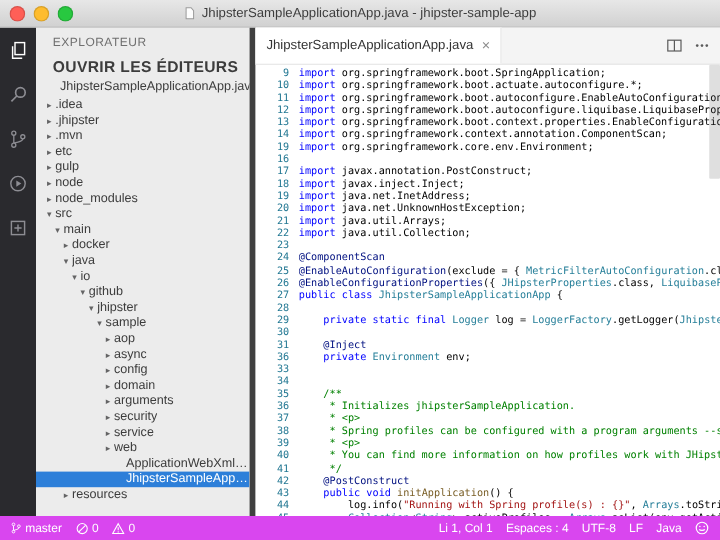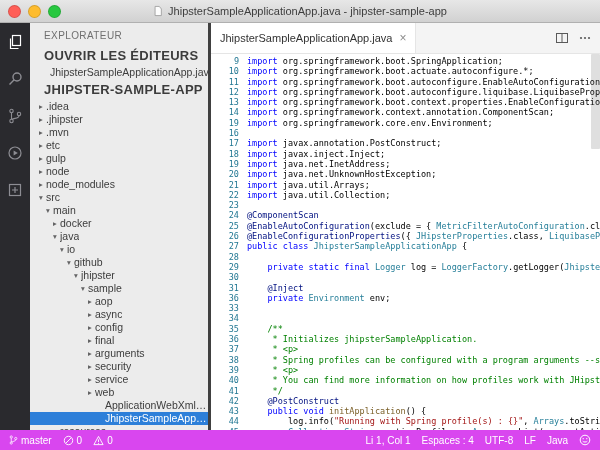--- a/index.html
+++ b/index.html
@@ -16,21 +16,21 @@
 
   .main{flex:1;display:flex;min-height:0;}
 
   
   .activitybar{width:30px;flex:none;background:#2a2a2e;display:flex;flex-direction:column;align-items:center;padding-top:8px;gap:15px;}
   .ab-item{width:22px;height:22px;display:flex;align-items:center;justify-content:center;color:#8d8d93;cursor:pointer;}
   .ab-item.active{color:#ffffff;}
   .ab-icon{display:inline-flex;}
 
   
-  .sidebar{width:178px;flex:none;background:#ececec;display:flex;flex-direction:column;overflow:hidden;border-right:3px solid #404040;color:#3c3c3c;}
+  .sidebar{width:178px;flex:none;background:#ececec;display:flex;flex-direction:column;overflow:hidden;border-right:5px solid #404040;color:#3c3c3c;}
   .sidebar-title{padding:7px 0 5px 14px;font-size:10px;color:#6f6f6f;letter-spacing:.4px;}
   .section-header{font-size:13px;font-weight:bold;color:#3c3c3c;padding:2px 0 2px 14px;letter-spacing:.3px;}
   .oe-item{padding:1px 0 2px 20px;font-size:10.5px;display:flex;gap:5px;align-items:baseline;white-space:nowrap;overflow:hidden;cursor:pointer;}
   .oe-detail{color:#8f8f8f;font-size:9px;overflow:hidden;text-overflow:ellipsis;}
   .tree{flex:1;overflow:hidden;margin-top:1px;}
   .tree-row{height:13px;line-height:13px;display:flex;align-items:center;font-size:10.5px;white-space:nowrap;overflow:hidden;cursor:pointer;}
   .twisty{width:10px;flex:none;font-size:7.5px;color:#646465;text-align:center;}
   .tree-label{overflow:hidden;text-overflow:ellipsis;}
   .tree-row.selected{background:#2d7fd9;color:#ffffff;}
   .tree-row.selected .twisty{color:#ffffff;}
@@ -130,21 +130,20 @@
 
     <div class="sidebar">
       <div class="sidebar-title">EXPLORATEUR</div>
       <div class="section-header">OUVRIR LES ÉDITEURS</div>
       <div id="open-editors">
           <div class="oe-item">
             <span class="oe-label">JhipsterSampleApplicationApp.java</span>
             <span class="oe-detail">src/m...</span>
           </div>
         </div>
-      <div class="section-header">JHIPSTER-SAMPLE-APP</div>
       <div class="tree" id="tree">
           <div class="tree-row" style="padding-left: 6px;">
             <span class="twisty">▸</span>
             <span class="tree-label">.idea</span>
           </div>
           <div class="tree-row" style="padding-left: 6px;">
             <span class="twisty">▸</span>
             <span class="tree-label">.jhipster</span>
           </div>
           <div class="tree-row" style="padding-left: 6px;">
@@ -206,21 +205,21 @@
           <div class="tree-row" style="padding-left: 55px;">
             <span class="twisty">▸</span>
             <span class="tree-label">async</span>
           </div>
           <div class="tree-row" style="padding-left: 55px;">
             <span class="twisty">▸</span>
             <span class="tree-label">config</span>
           </div>
           <div class="tree-row" style="padding-left: 55px;">
             <span class="twisty">▸</span>
-            <span class="tree-label">final</span>
+            <span class="tree-label">domain</span>
           </div>
           <div class="tree-row" style="padding-left: 55px;">
             <span class="twisty">▸</span>
             <span class="tree-label">arguments</span>
           </div>
           <div class="tree-row" style="padding-left: 55px;">
             <span class="twisty">▸</span>
             <span class="tree-label">security</span>
           </div>
           <div class="tree-row" style="padding-left: 55px;">

